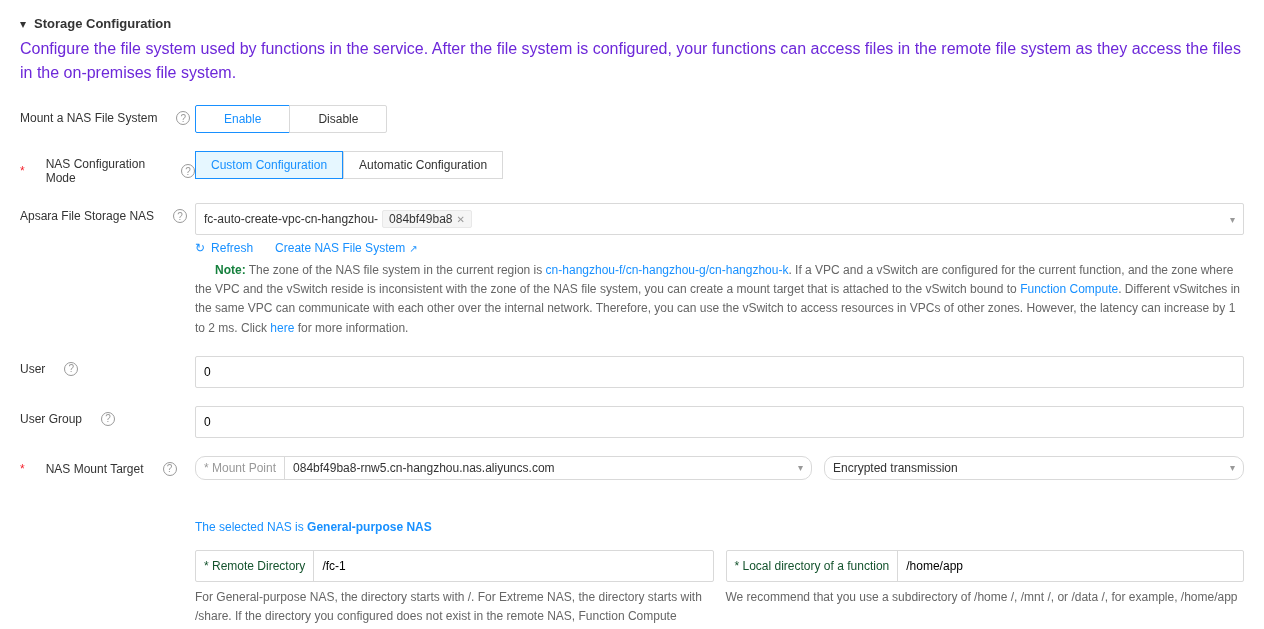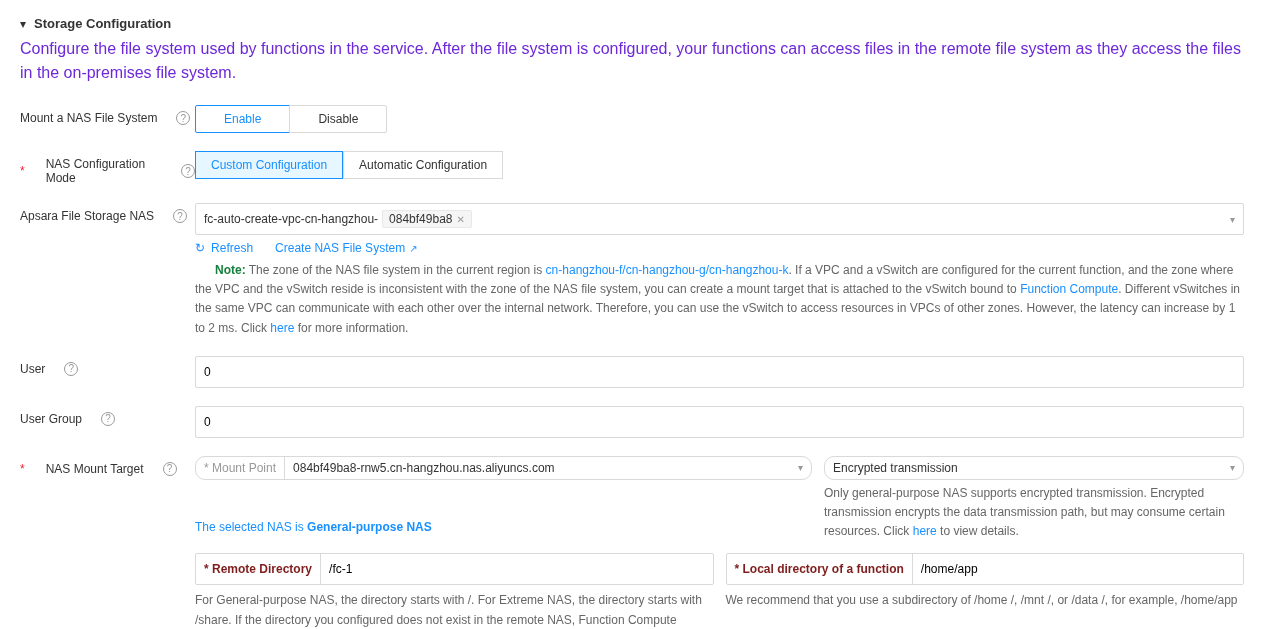--- a/index.html
+++ b/index.html
@@ -58,21 +58,21 @@
     .info-box .nas-type strong { font-weight: 600; }
     .info-box .nas-type.blue { color: #1890ff; }
     
     .transmission-info { font-size: 12px; color: #666; line-height: 1.6; margin-top: 4px; }
     .transmission-info a { color: #1890ff; text-decoration: none; }
     
     .dir-row { display: flex; gap: 12px; margin-top: 12px; }
     .dir-col { flex: 1; }
     
     .dir-input-wrapper { border: 1px solid #d9d9d9; border-radius: 2px; display: flex; align-items: center; height: 32px; font-size: 12px; background: #fff; }
-    .dir-input-wrapper .dir-label { padding: 0 8px; color: #7f1d1d; border-right: 1px solid #d9d9d9; height: 100%; display: flex; align-items: center; white-space: nowrap; font-weight: bold; }
+    .dir-input-wrapper .dir-label { padding: 0 8px; color: #14532d; border-right: 1px solid #d9d9d9; height: 100%; display: flex; align-items: center; white-space: nowrap; }
     .dir-input-wrapper input { border: none; outline: none; padding: 0 8px; flex: 1; font-size: 12px; }
     
     .dir-note { font-size: 12px; color: #666; line-height: 1.6; margin-top: 6px; }
     .refresh-icon::before { content: '↻'; margin-right: 2px; }
     
     .collapse-arrow { font-size: 12px; color: #333; cursor: pointer; }
   </style>
 </head>
 <body>
 
@@ -181,25 +181,20 @@
               <span>The selected NAS is</span>
               <strong>General-purpose NAS</strong>
             </span>
           </div>
         </div>
         <div class="mount-col-right">
           <div class="select-with-label">
             <span class="value-part">Encrypted transmission</span>
             <span class="chevron">▾</span>
           </div>
-          <div class="transmission-info">
-            <span>Only general-purpose NAS supports encrypted transmission. Encrypted transmission encrypts the data transmission path, but may consume certain resources. Click</span>
-            <a class="link-btn">here</a>
-            <span>to view details.</span>
-          </div>
         </div>
       </div>
 
       <div class="dir-row">
         <div class="dir-col">
           <div class="dir-input-wrapper">
             <span class="dir-label">* Remote Directory</span>
             <input type="text" style="border: none; outline: none; padding: 0px 8px; flex: 1 1 0%; font-size: 12px;" value="/fc-1">
           </div>
           <div class="dir-note">For General-purpose NAS, the directory starts with /. For Extreme NAS, the directory starts with /share. If the directory you configured does not exist in the remote NAS, Function Compute automatically creates the directory for you. The owners of the directory are the user and user group that you configured, and the permission is 777.</div>

